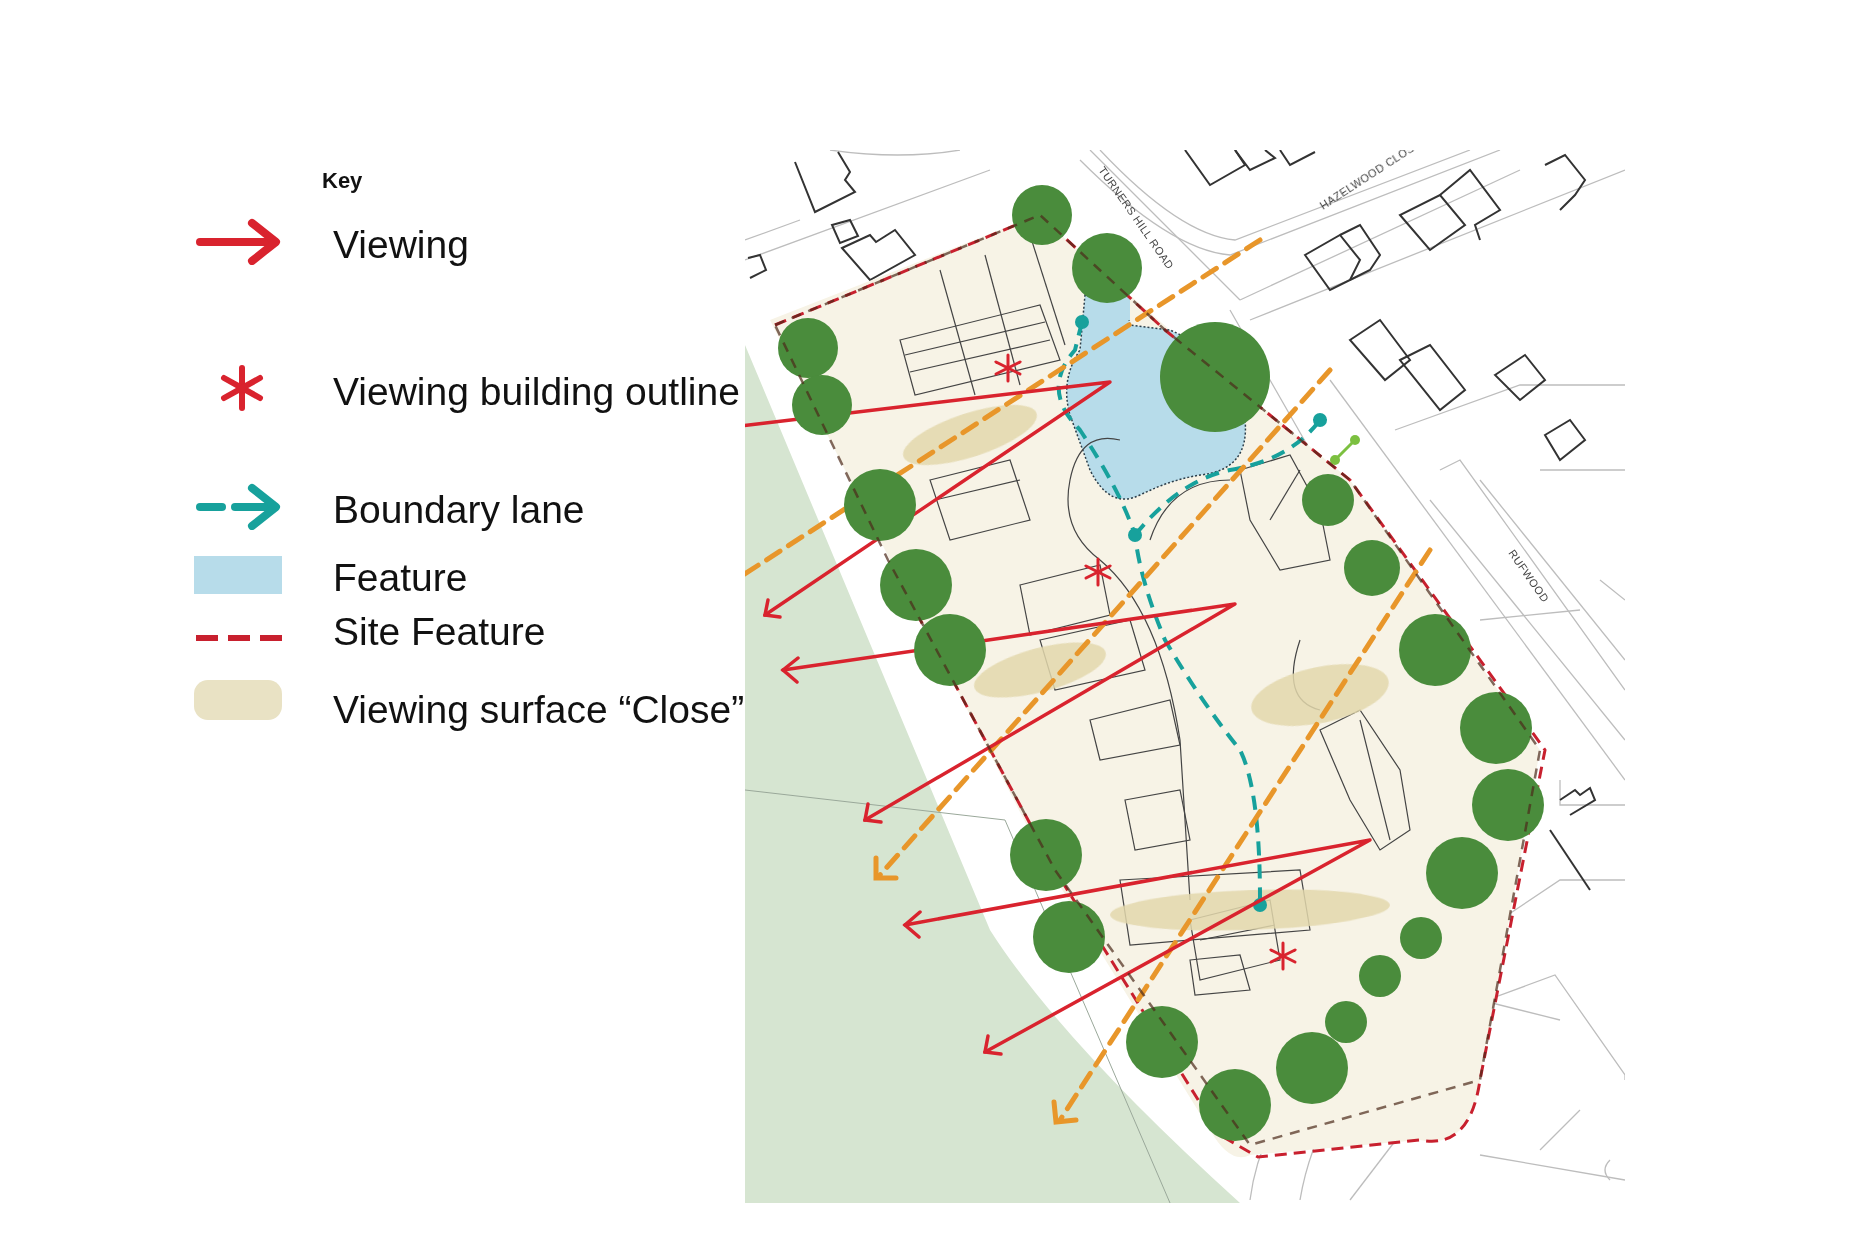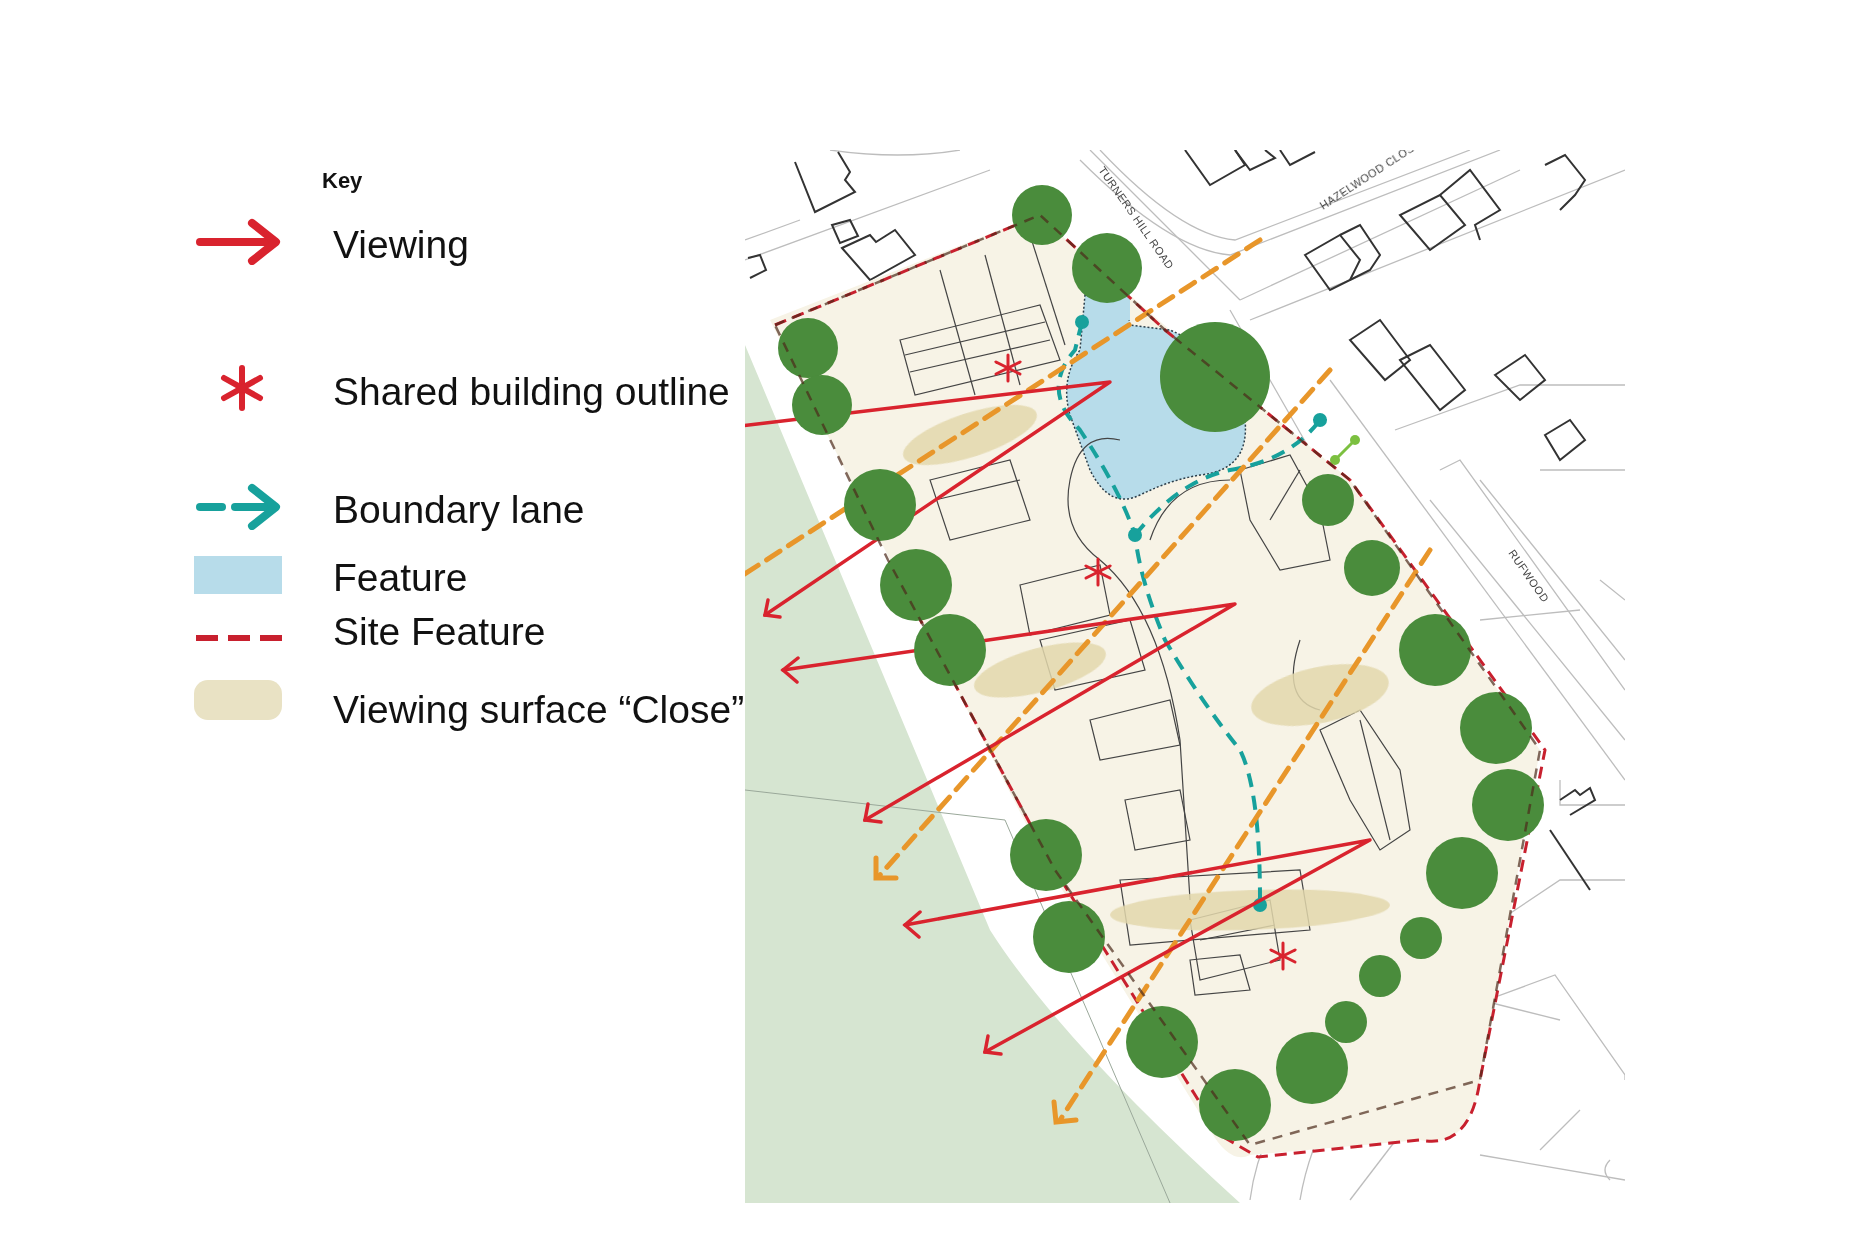--- a/index.html
+++ b/index.html
@@ -28,21 +28,21 @@
 
 
   <div class="item" style="top:202px">
     <svg class="sym" viewBox="0 0 100 50">
       <g stroke="#d9232e" stroke-width="6" stroke-linecap="round" transform="translate(52,26)">
         <line x1="0" y1="-20" x2="0" y2="20"></line>
         <line x1="-18" y1="-10" x2="18" y2="10"></line>
         <line x1="-18" y1="10" x2="18" y2="-10"></line>
       </g>
     </svg>
-    <div class="lbl">Shared building outline</div>
+    <div class="lbl">Viewing building outline</div>
   </div>
 
 
   <div class="item" style="top:320px">
     <svg class="sym" viewBox="0 0 100 50">
       <line x1="10" y1="27" x2="32" y2="27" stroke="#17a19c" stroke-width="8" stroke-linecap="round"></line>
       <line x1="45" y1="27" x2="85" y2="27" stroke="#17a19c" stroke-width="8" stroke-linecap="round"></line>
       <polyline points="62,8 86,27 62,46" fill="none" stroke="#17a19c" stroke-width="8" stroke-linecap="round" stroke-linejoin="round"></polyline>
     </svg>
     <div class="lbl">Boundary lane</div>

